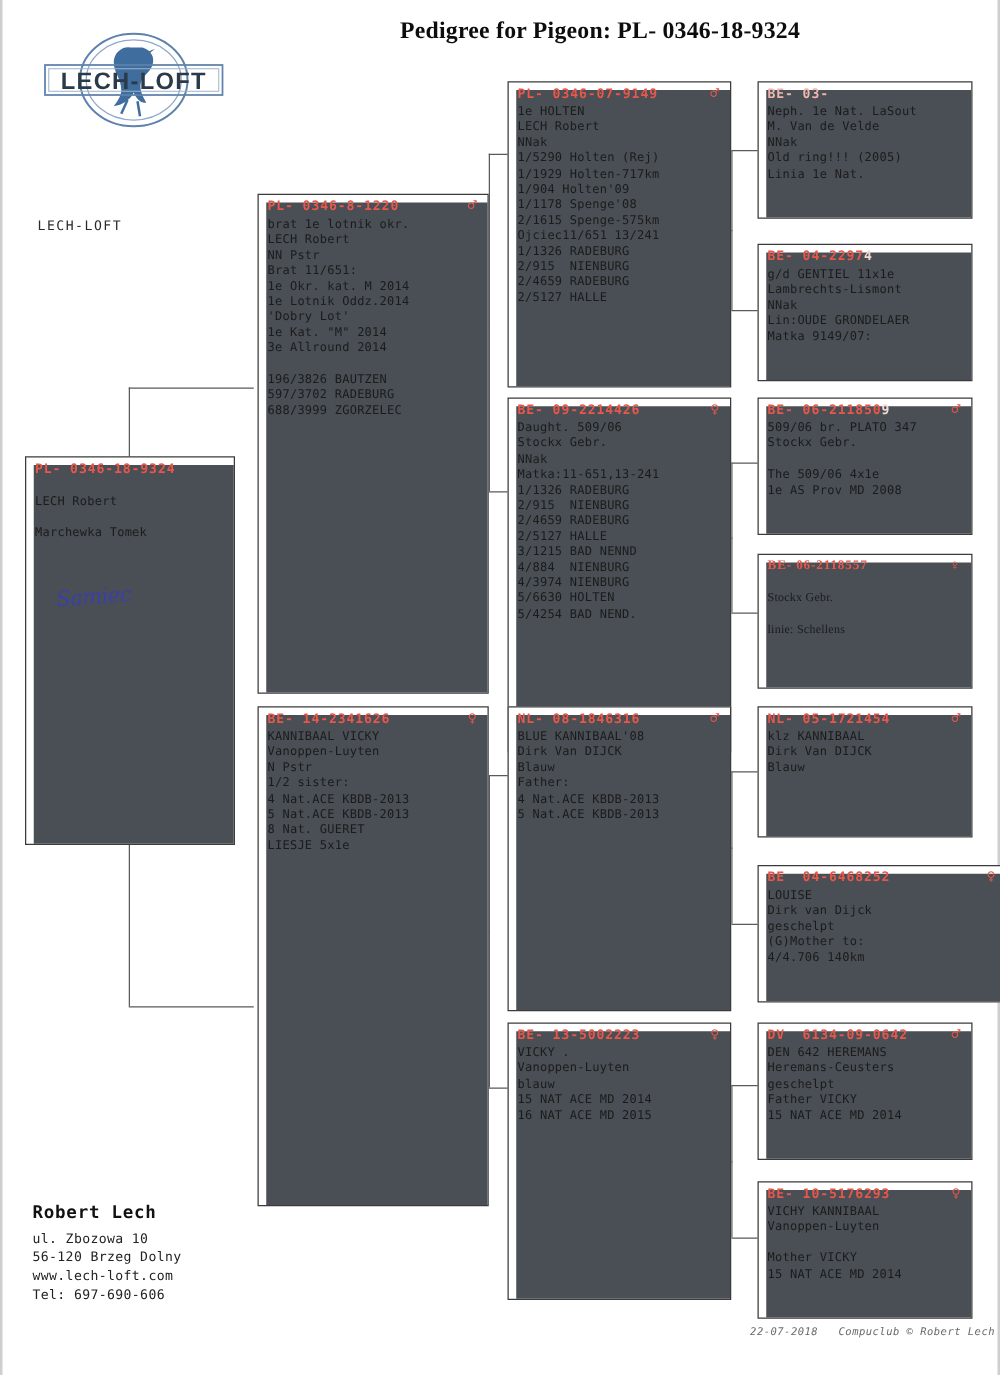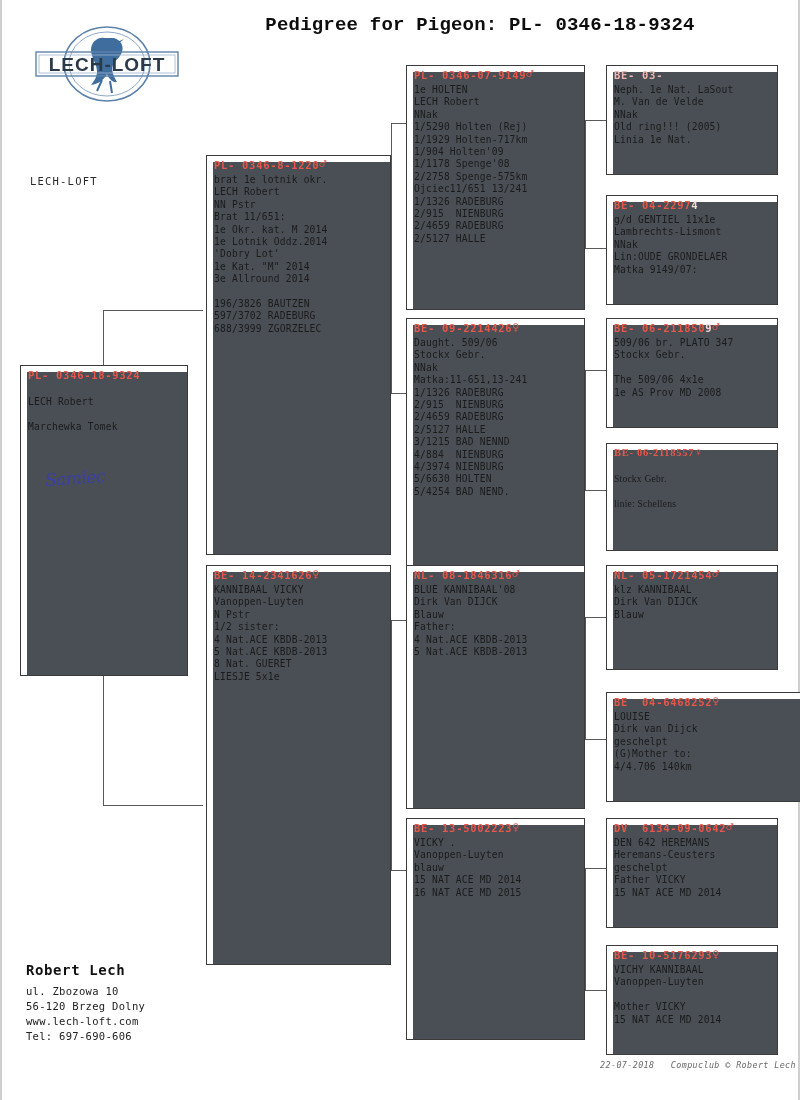--- a/index.html
+++ b/index.html
@@ -6,42 +6,42 @@
   body{
     width:800px;height:1100px;position:relative;overflow:hidden;
     font-family:"DejaVu Sans Mono","Liberation Mono",monospace;
     color:#1d1d1d;
   }
   .page{position:absolute;inset:0;}
 
   
   .title{
     position:absolute;left:200px;top:14px;width:560px;
-    font-family:Liberation Mono, monospace;
+    font-family:Liberation Serif, serif;
     font-size:19px;font-weight:bold;color:#0d0d0d;letter-spacing:.2px;
     text-align:center;
   }
   .logo-wrap{position:absolute;left:22px;top:24px;width:170px;height:80px;}
   .logo-wrap svg{display:block;}
   .loft-label{
     position:absolute;left:30px;top:175px;font-size:10.5px;letter-spacing:1.2px;
     color:#2a2a2a;
   }
 
   
   .box{
     position:absolute;background:#ffffff;border:1px solid #3b3b3b;
     box-sizing:border-box;overflow:hidden;z-index:3;
   }
   .box:after{
     content:"";position:absolute;left:6px;top:6px;right:-6px;bottom:-6px;
     background:#4a4f55;z-index:-1;
   }
   .bx-head{
-    display:flex;align-items:flex-start;
+    display:flex;align-items:flex-start;justify-content:space-between;
     padding:3px 6px 0 7px;
     font-size:10.5px;letter-spacing:.6px;color:#e8574a;font-weight:bold;
     white-space:pre;
   }
   .bx-head.faded{color:#f0b6ae;}
   .bx-head .rid{letter-spacing:.7px;}
   .bx-head .fade-tail{color:#f6d9d4;}
   .sex{font-size:12px;line-height:10px;color:#e8574a;padding-right:2px;}
   .bx-body{
     padding:3px 6px 0 7px;font-size:9.6px;line-height:12.4px;
@@ -185,21 +185,21 @@
       <span class="rid">PL- 0346-07-9149</span>
       <span class="sex">♂</span>
     </div>
     <div class="bx-body">1e HOLTEN
 LECH Robert
 NNak
 1/5290 Holten (Rej)
 1/1929 Holten-717km
 1/904 Holten'09
 1/1178 Spenge'08
-2/2758 Spenge-575km
+2/1615 Spenge-575km
 Ojciec11/651 13/241
 1/1326 RADEBURG
 2/915  NIENBURG
 2/4659 RADEBURG
 2/5127 HALLE</div>
   </div>
 
   <div class="box" style="left:406px;top:318px;width:179px;height:284px;">
     <div class="bx-head">
       <span class="rid">BE- 09-2214426</span>

